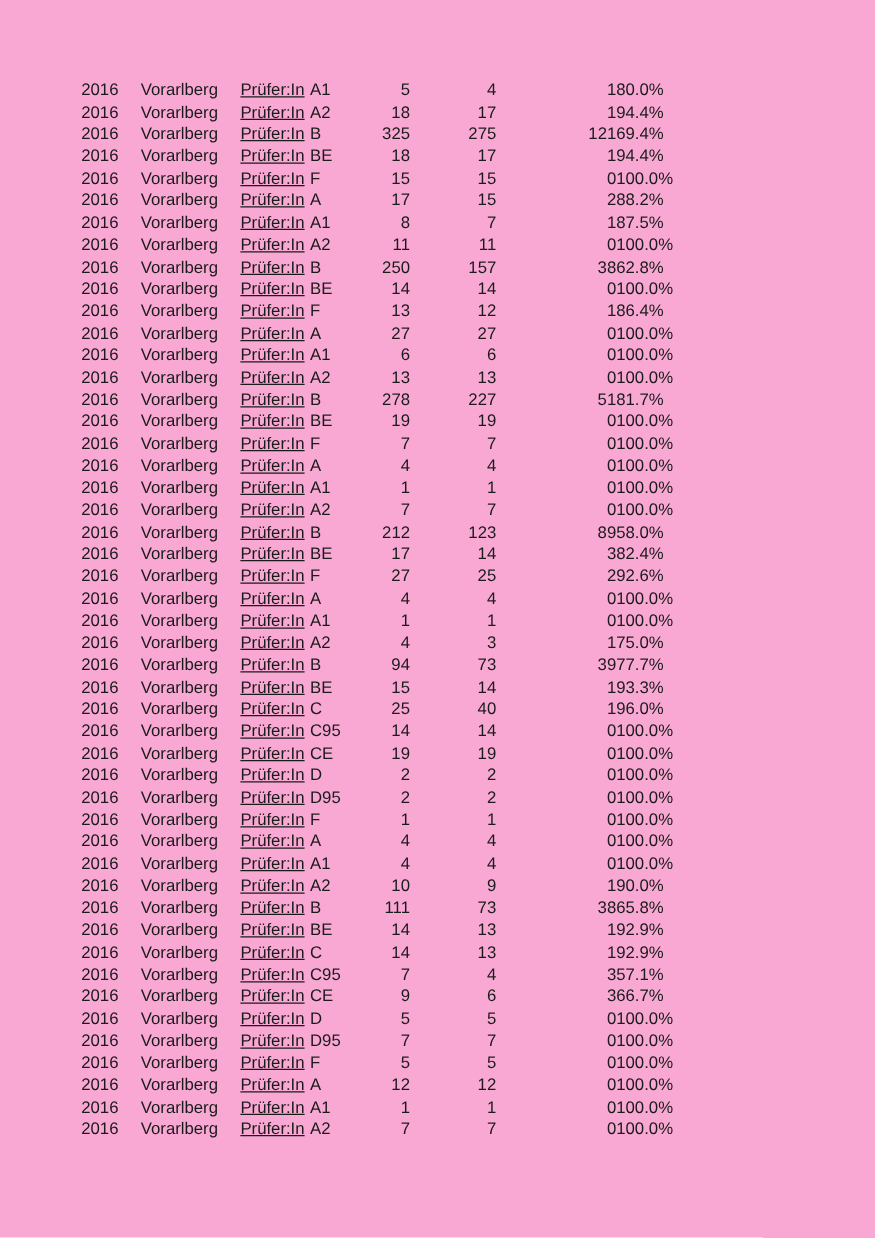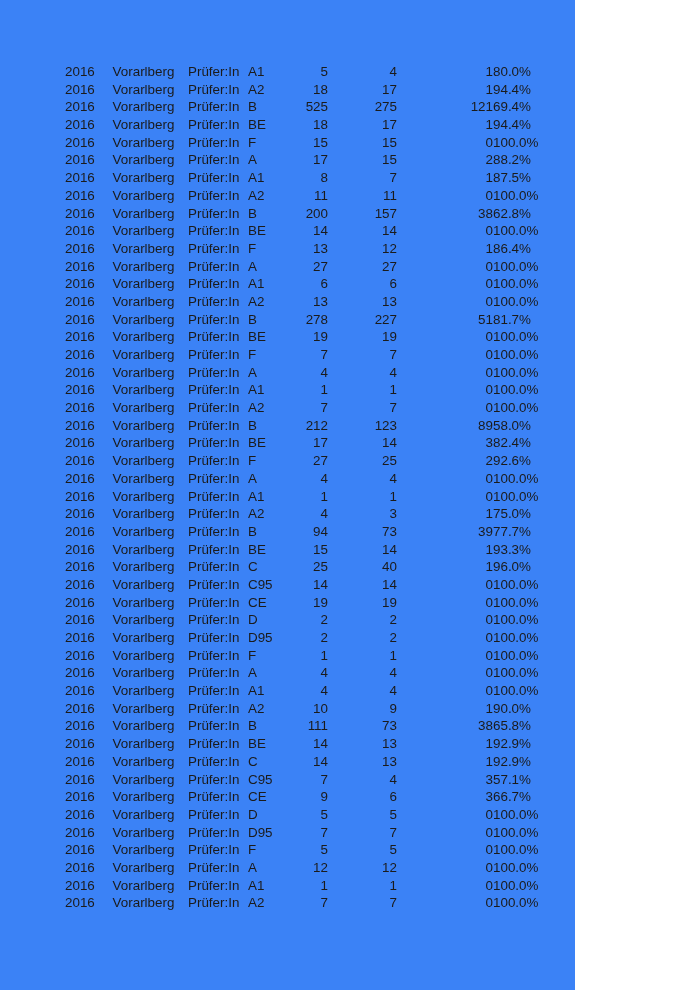--- a/index.html
+++ b/index.html
@@ -2,23 +2,23 @@
 <html><head>
 <meta charset="utf-8">
 <style>
   html, body {
     margin: 0;
     padding: 0;
     background: #ffffff;
   }
   .page {
     position: relative;
-    width: 575px;
+    width: 700px;
     height: 990px;
-    background: #3b82f6;
+    background: #f9a8d4;
     overflow: hidden;
     font-family: "Liberation Sans", sans-serif;
     color: #1b1b1b;
   }
   .table {
     position: absolute;
     top: 63px;
     left: 65px;
     width: 502px;
   }
@@ -26,21 +26,21 @@
     display: flex;
     align-items: center;
     height: 17.69px;
     font-size: 13.4px;
     line-height: 17.69px;
     white-space: pre;
   }
   .c { display: block; overflow: visible; }
   .c-year     { width: 34px;  text-align: left; }
   .c-region   { width: 89px;  text-align: center; }
-  .c-examiner { width: 60px;  text-align: left; }
+  .c-examiner { width: 60px;  text-align: center; text-decoration: underline; }
   .c-class    { width: 38px;  text-align: left; }
   .c-total    { width: 42px;  text-align: right; }
   .c-passed   { width: 69px;  text-align: right; }
   .c-failed   { width: 96px;  text-align: right; }
   .c-rate     { width: 74px;  text-align: left; }
 </style>
 </head>
 <body>
 
 <div class="page">
@@ -65,21 +65,21 @@
     <span class="c c-passed">17</span>
     <span class="c c-failed">1</span>
     <span class="c c-rate">94.4%</span>
   </div>
 
   <div class="row">
     <span class="c c-year">2016</span>
     <span class="c c-region">Vorarlberg</span>
     <span class="c c-examiner">Prüfer:In</span>
     <span class="c c-class">B</span>
-    <span class="c c-total">525</span>
+    <span class="c c-total">325</span>
     <span class="c c-passed">275</span>
     <span class="c c-failed">121</span>
     <span class="c c-rate">69.4%</span>
   </div>
 
   <div class="row">
     <span class="c c-year">2016</span>
     <span class="c c-region">Vorarlberg</span>
     <span class="c c-examiner">Prüfer:In</span>
     <span class="c c-class">BE</span>
@@ -131,21 +131,21 @@
     <span class="c c-passed">11</span>
     <span class="c c-failed">0</span>
     <span class="c c-rate">100.0%</span>
   </div>
 
   <div class="row">
     <span class="c c-year">2016</span>
     <span class="c c-region">Vorarlberg</span>
     <span class="c c-examiner">Prüfer:In</span>
     <span class="c c-class">B</span>
-    <span class="c c-total">200</span>
+    <span class="c c-total">250</span>
     <span class="c c-passed">157</span>
     <span class="c c-failed">38</span>
     <span class="c c-rate">62.8%</span>
   </div>
 
   <div class="row">
     <span class="c c-year">2016</span>
     <span class="c c-region">Vorarlberg</span>
     <span class="c c-examiner">Prüfer:In</span>
     <span class="c c-class">BE</span>

